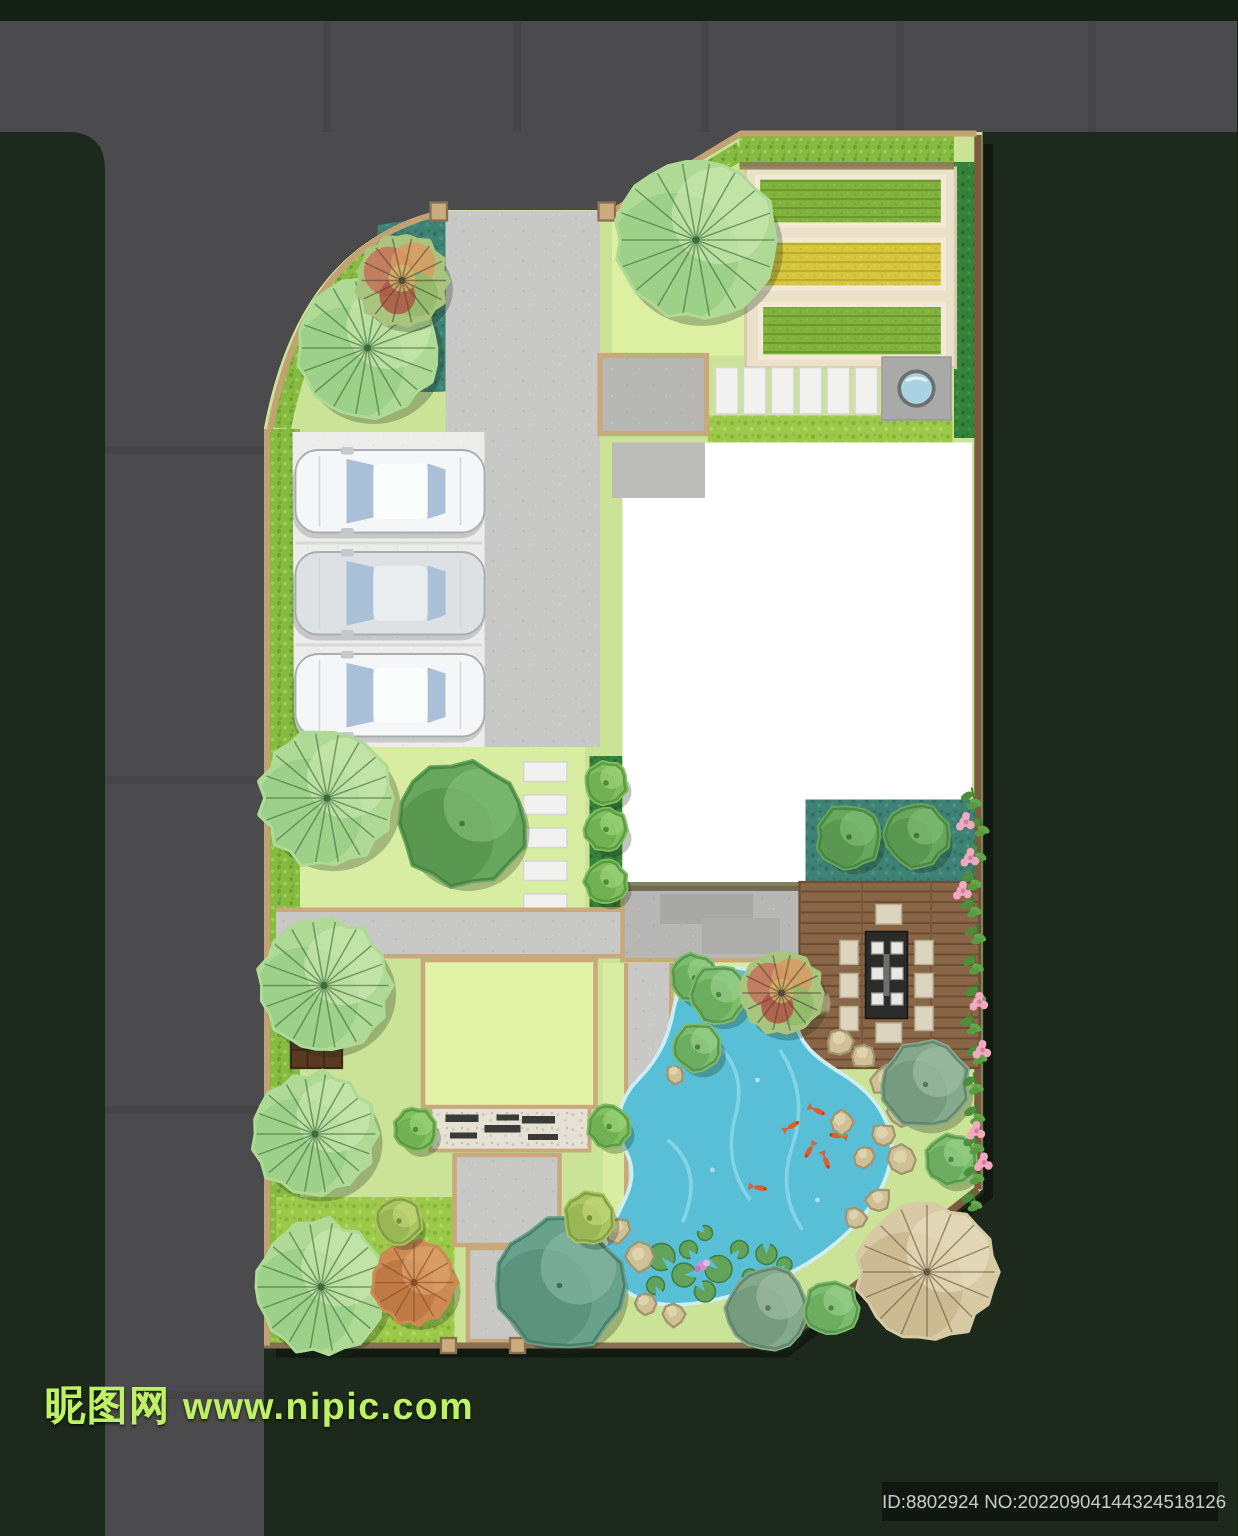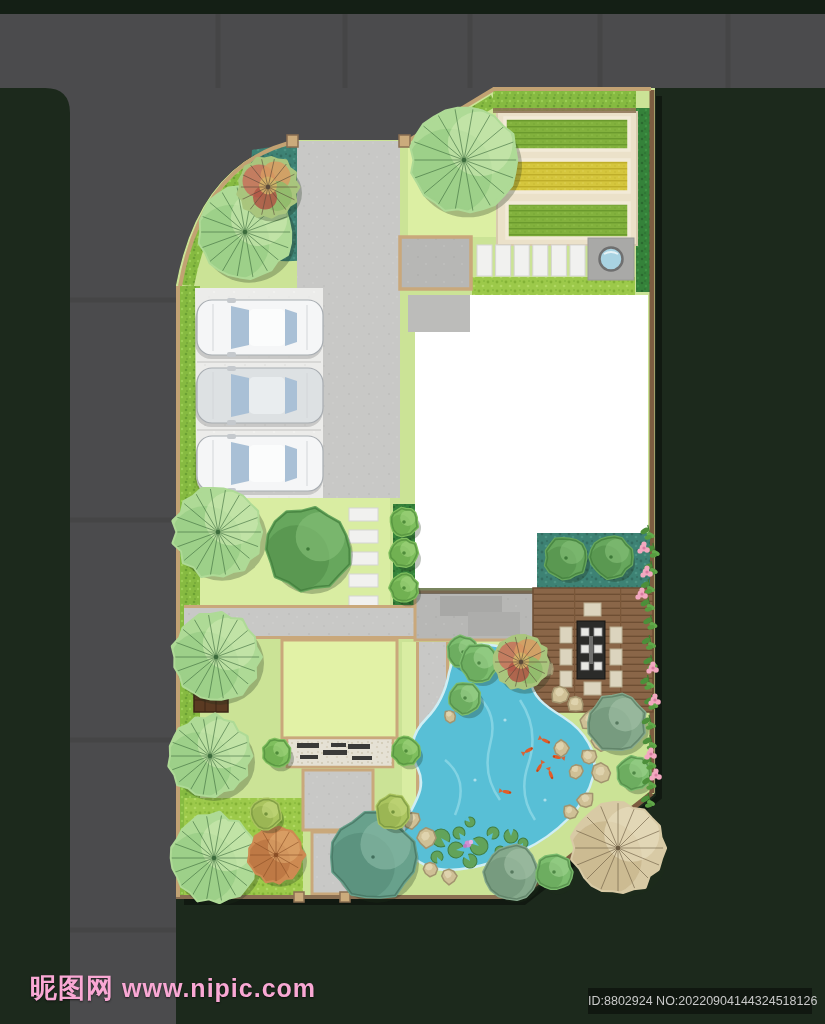--- a/index.html
+++ b/index.html
@@ -1,19 +1,19 @@
 <!DOCTYPE html>
 <html><head>
 <meta charset="utf-8">
 <style>
   html,body{margin:0;padding:0;background:#10180f;}
   .stage{position:relative;width:825px;height:1024px;overflow:hidden;background:#1c291c;
          font-family:"Liberation Sans","DejaVu Sans",sans-serif;}
   .stage svg{position:absolute;left:0;top:0;}
-  .wm{position:absolute;left:30px;top:970px;color:#f9a8d4;font-weight:bold;
+  .wm{position:absolute;left:30px;top:919px;color:#bef264;font-weight:bold;
       font-size:25px;letter-spacing:1px;text-shadow:0 1px 2px rgba(0,0,0,.6);white-space:nowrap;}
   .wm .wm-cn{font-size:27px;margin-right:8px;}
   .idbar{position:absolute;left:588px;top:988px;width:224px;height:26px;
          background:rgba(0,0,0,.42);color:#c9c9c9;font-size:12.5px;line-height:26px;
          text-align:center;white-space:nowrap;}
 </style>
 </head>
 <body>
 
 <div class="stage">

